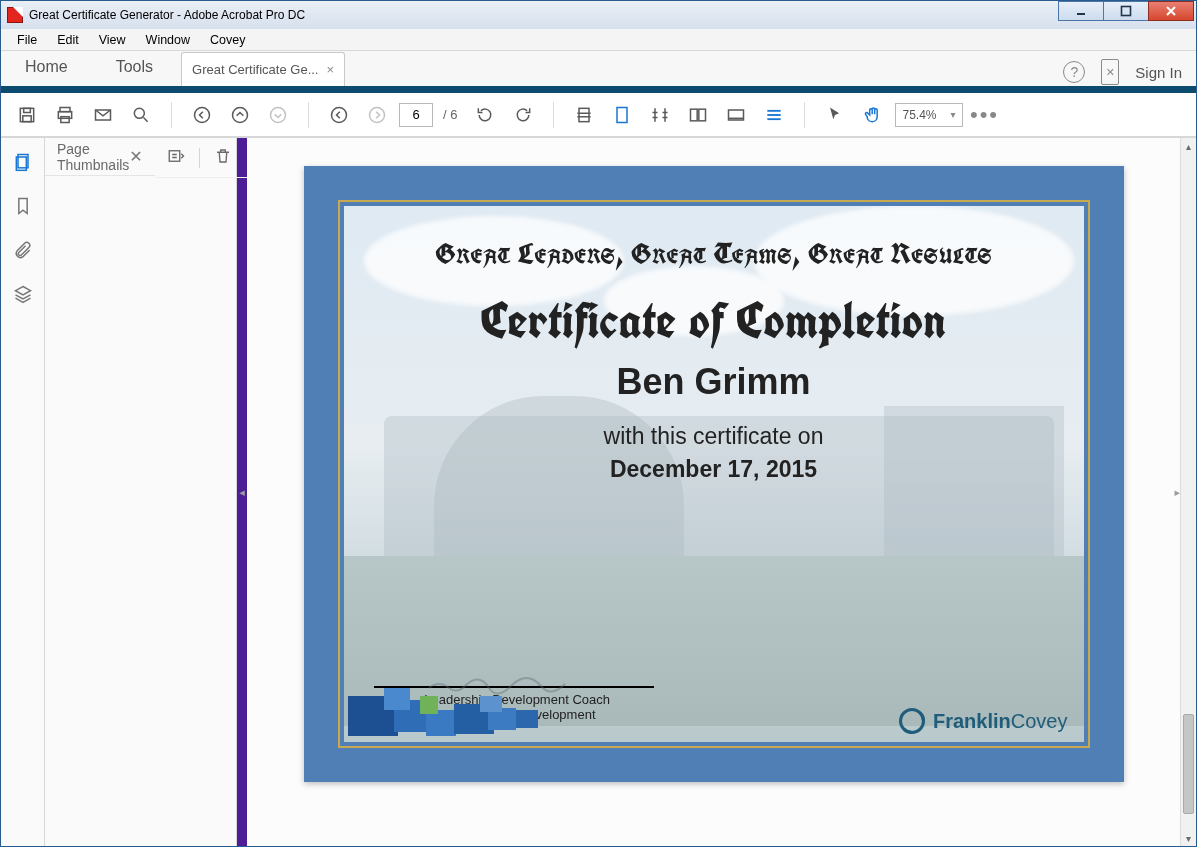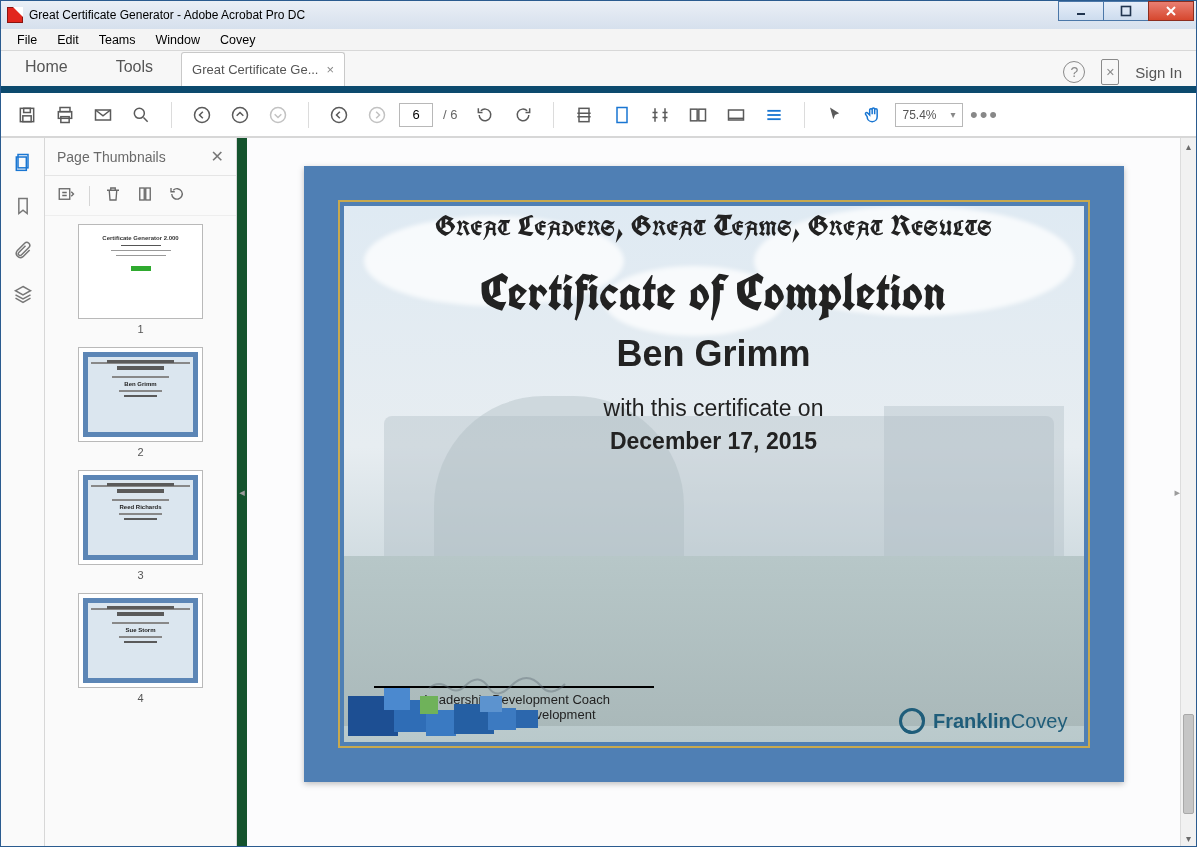--- a/index.html
+++ b/index.html
@@ -1,18 +1,18 @@
 <!DOCTYPE html>
 <html><head>
 <meta charset="utf-8">
 <style>
   * { box-sizing: border-box; margin: 0; padding: 0; font-family: "Segoe UI", Arial, sans-serif; }
   html, body { width: 1197px; height: 847px; overflow: hidden; }
   
-  .window-frame { width:1197px; height:847px; border:1px solid #2a5b8f; background:#14532d; }
+  .window-frame { width:1197px; height:847px; border:1px solid #2a5b8f; background:#4c1d95; }
   .titlebar { height:28px; background:linear-gradient(#eaeff6,#d6e0ed); display:flex; align-items:center; font-size:12px; color:#000; position:relative; }
   .titlebar .pdf-icon { width:16px; height:16px; margin:0 6px 0 6px; background:#e2261d; border:1px solid #8a1410; position:relative; }
   .titlebar .pdf-icon::after{content:"";position:absolute;right:-1px;top:-1px;border-width:5px;border-style:solid;border-color:#fff #fff transparent transparent;}
   .titlebar .caption{white-space:nowrap;}
   .win-buttons{position:absolute; right:2px; top:0; display:flex;}
   .win-btn{width:46px;height:20px;border:1px solid #4b77a8;background:linear-gradient(#e6eef9,#cddcee);display:flex;align-items:center;justify-content:center;margin-left:-1px;}
   .win-btn.close{background:linear-gradient(#e97f72,#d6472e);border-color:#8c2e1f;}
   .win-btn svg{width:12px;height:12px;}
   
   .menubar{height:22px;background:#f4f4f4;border-bottom:1px solid #d8d8d8;display:flex;align-items:center;font-size:12.5px;padding-left:8px;gap:4px;}
@@ -38,21 +38,21 @@
   .zoom-box::after{content:"▾";color:#888;font-size:10px;}
   .more-dots{font-size:22px;color:#888;letter-spacing:2px;}
   .tb-btn.active{color:#1976d2;}
   
   .body{position:absolute;top:137px;left:1px;right:1px;bottom:1px;display:flex;border-top:1px solid #d7d7d7;}
   .left-rail{width:44px;background:#fafafa;border-right:1px solid #d7d7d7;display:flex;flex-direction:column;align-items:center;padding-top:10px;gap:16px;}
   .left-rail .rail-btn{width:28px;height:28px;display:flex;align-items:center;justify-content:center;color:#777;}
   .left-rail .rail-btn.active{color:#1976d2;}
   .left-rail .rail-btn svg{width:20px;height:20px;}
   
-  .thumbs{width:192px;background:#fafafa;border-right:1px solid #d7d7d7;display:flex;flex-direction:column;}
+  .thumbs{width:192px;background:#fafafa;border-right:1px solid #d7d7d7;display:flex;flex-direction:row;}
   .thumbs-head{height:38px;display:flex;align-items:center;justify-content:space-between;padding:0 12px;font-size:14px;color:#6a6a6a;border-bottom:1px solid #e5e5e5;}
   .thumbs-toolbar{height:40px;display:flex;align-items:center;gap:14px;padding:0 12px;color:#6a6a6a;border-bottom:1px solid #eee;}
   .thumbs-toolbar svg{width:18px;height:18px;}
   .thumbs-list{flex:1;overflow:auto;padding:8px 0 16px;}
   .thumb{display:flex;flex-direction:column;align-items:center;margin-bottom:12px;}
   .thumb .page{width:125px;height:95px;background:#fff;border:1px solid #b9b9b9;position:relative;overflow:hidden;}
   .thumb .num{font-size:11px;color:#555;margin-top:4px;}
   
   .mini-cert{position:absolute;inset:4px;background:#5c86b6;}
   .mini-cert::before{content:"";position:absolute;inset:5px;background:#dbe6ef;}
@@ -69,21 +69,21 @@
   .vscroll .track{position:absolute;top:16px;bottom:16px;left:0;right:0;}
   .vscroll .thumb-bar{position:absolute;left:2px;right:2px;top:560px;height:100px;background:#c6c6c6;border:1px solid #a9a9a9;border-radius:2px;}
   .right-collapse{position:absolute;right:16px;top:50%;transform:translateY(-50%);color:#9c9c9c;font-size:11px;}
   
   .cert-outer{width:820px;height:616px;background:#4f7fb4;padding:34px;box-shadow:0 2px 6px rgba(0,0,0,.25);}
   .cert-gold{width:100%;height:100%;border:2px solid #c8a94e;padding:4px;}
   .cert-inner{width:100%;height:100%;position:relative;background:linear-gradient(180deg,#dfeaf3 0%,#e7edf1 45%,#cdd9de 70%,#b9c9cb 100%);overflow:hidden;font-family:"Times New Roman",serif;color:#222;}
   
   .bg-cloud{position:absolute;border-radius:50%;background:rgba(255,255,255,.75);filter:blur(2px);}
   .bg-bldg{position:absolute;background:rgba(173,186,193,.75);}
-  .cert-text{position:absolute;inset:0;display:flex;flex-direction:column;align-items:center;border-radius:17px;}
+  .cert-text{position:absolute;inset:0;display:flex;flex-direction:column;align-items:center;padding-top:28px;border-radius:17px;}
   .headline{font-variant:small-caps;font-family:"Old English Text MT","UnifrakturCook","Times New Roman",serif;font-size:29px;letter-spacing:.5px;}
   .cert-title{font-family:"Old English Text MT","UnifrakturCook","Times New Roman",serif;font-size:51px;margin-top:14px;}
   .present{font-size:23px;margin-top:36px;font-family:"Times New Roman",serif;}
   .name{font-size:36px;font-weight:700;margin-top:8px;}
   .withline{font-size:23px;margin-top:20px;}
   .date{font-size:23px;font-weight:700;margin-top:6px;}
   .sigs{position:absolute;bottom:20px;left:0;right:0;display:flex;justify-content:space-between;padding:0 30px 0 30px;font-size:13px;color:#222;}
   .sig{width:280px;text-align:center;}
   .sig .line{border-top:2px solid #000;margin-bottom:4px;}
   .sig .role{font-size:13px;}
@@ -121,21 +121,21 @@
           <svg viewBox="0 0 12 12">
             <path d="M2 2 L10 10 M10 2 L2 10" stroke="#fff" stroke-width="2"></path>
           </svg>
         </div>
     </div>
   </div>
 
   <div class="menubar">
     <span>File</span>
     <span>Edit</span>
-    <span>Teams</span>
+    <span>View</span>
     <span>Window</span>
     <span>Covey</span>
   </div>
 
   <div class="tabrow">
     <div class="home">Home</div>
     <div class="tools">Tools</div>
     <div class="doc-tab">
       <span>Great Certificate Ge...</span>
       <span class="x">×</span>

